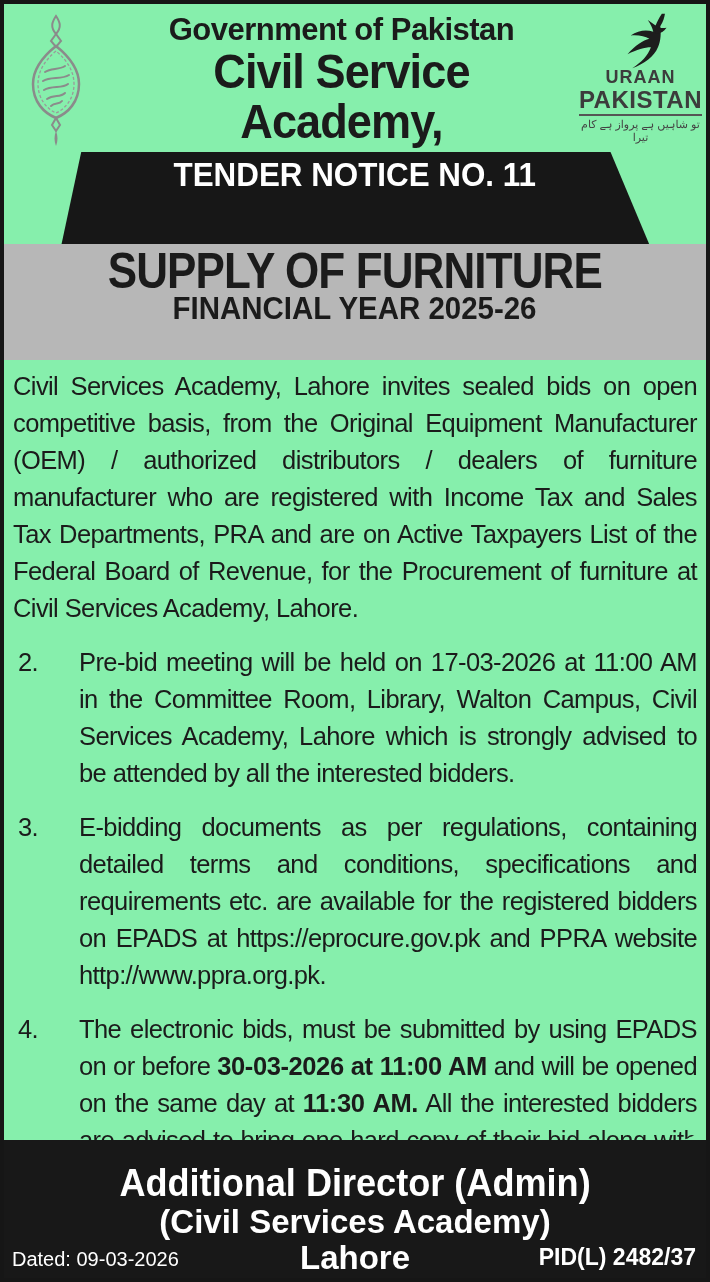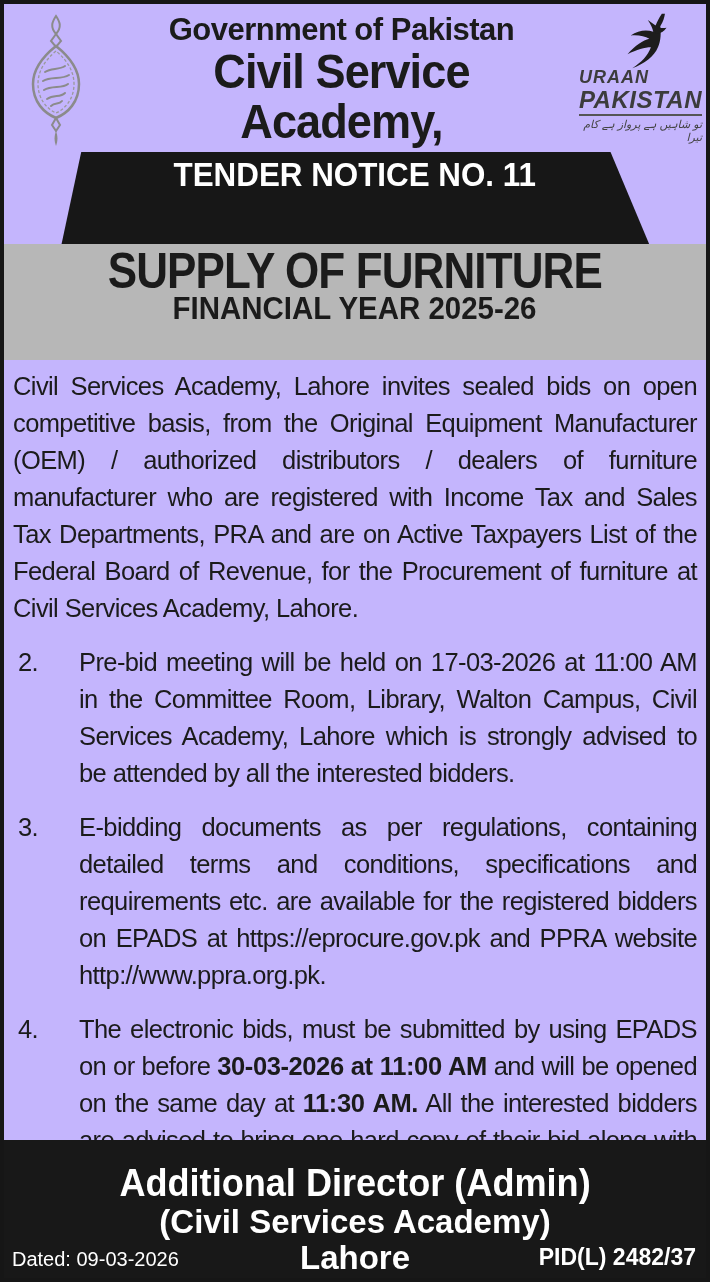--- a/index.html
+++ b/index.html
@@ -1,38 +1,38 @@
 <!DOCTYPE html>
 <html><head>
 <meta charset="utf-8">
 <style>
   html,body{margin:0;padding:0;background:#e8e8e8;}
   .page{
     position:relative;
     width:710px;height:1282px;
     box-sizing:border-box;
-    background:#c4b5fd;
+    background:#86efac;
     border:4px solid #161616;
     font-family:"Liberation Sans", sans-serif;
     color:#1b1b1b;
     display:flex;flex-direction:column;
     overflow:hidden;
   }
   
   .header{
     display:flex;align-items:flex-start;
     padding:6px 4px 2px 4px;
     height:140px;flex:0 0 auto;
   }
   .emblem-wrap{flex:0 0 96px;display:flex;justify-content:center;padding-top:4px;}
   .titles{flex:1 1 auto;text-align:center;line-height:1.02;padding-top:4px;}
   .t-govt{font-weight:bold;font-size:31px;letter-spacing:-0.5px;}
   .t-org{font-weight:bold;font-size:49px;letter-spacing:-1px;display:inline-block;transform:scaleX(0.92);transform-origin:center;margin-top:1px;}
   .t-city{font-weight:bold;font-size:46px;letter-spacing:-1px;margin-top:0px;}
-  .uraan{flex:0 0 116px;padding-top:2px;font-style:italic;}
+  .uraan{flex:0 0 116px;text-align:center;padding-top:2px;}
   .uraan .bird{margin:0 auto;display:block;}
   .uraan-l1{font-weight:bold;font-size:18px;color:#3c3c3c;letter-spacing:1px;line-height:1.05;margin-top:-2px;}
   .uraan-l2{font-weight:bold;font-size:24px;color:#3c3c3c;letter-spacing:0.5px;line-height:1.05;border-bottom:2px solid #555;display:inline-block;padding-bottom:2px;}
   .uraan-tag{font-size:11px;color:#444;margin-top:2px;direction:rtl;}
   
   .banner-black{
     flex:0 0 auto;height:92px;background:#171717;color:#fff;
     text-align:center;
     clip-path:polygon(11% 0%, 86.4% 0%, 91.9% 100%, 8.2% 100%);
     padding-top:4px;box-sizing:border-box;
@@ -45,20 +45,21 @@
   }
   .bg-l1{font-weight:bold;font-size:50px;letter-spacing:-1px;line-height:1.0;display:inline-block;transform:scaleX(0.88);}
   .bg-l2{font-weight:bold;font-size:31px;letter-spacing:0px;line-height:0.95;display:inline-block;transform:scaleX(0.95);margin-top:-2px;}
   
   .body{
     flex:1 1 auto;
     padding:8px 9px 0 9px;
     font-size:25.5px;line-height:37px;letter-spacing:-0.6px;
     text-align:justify;
     overflow:hidden;
+    border-radius:27px;
   }
   .intro{margin:0 0 17px 0;}
   .item{display:flex;margin:0 0 17px 0;}
   .item-num{flex:0 0 66px;padding-left:5px;box-sizing:border-box;}
   .item-text{flex:1 1 auto;text-align:justify;}
   .item-text b{font-weight:bold;letter-spacing:-0.4px;margin-top:20px;}
   
   .footer{
     flex:0 0 auto;height:138px;background:#181818;color:#ffffff;
     position:relative;text-align:center;

